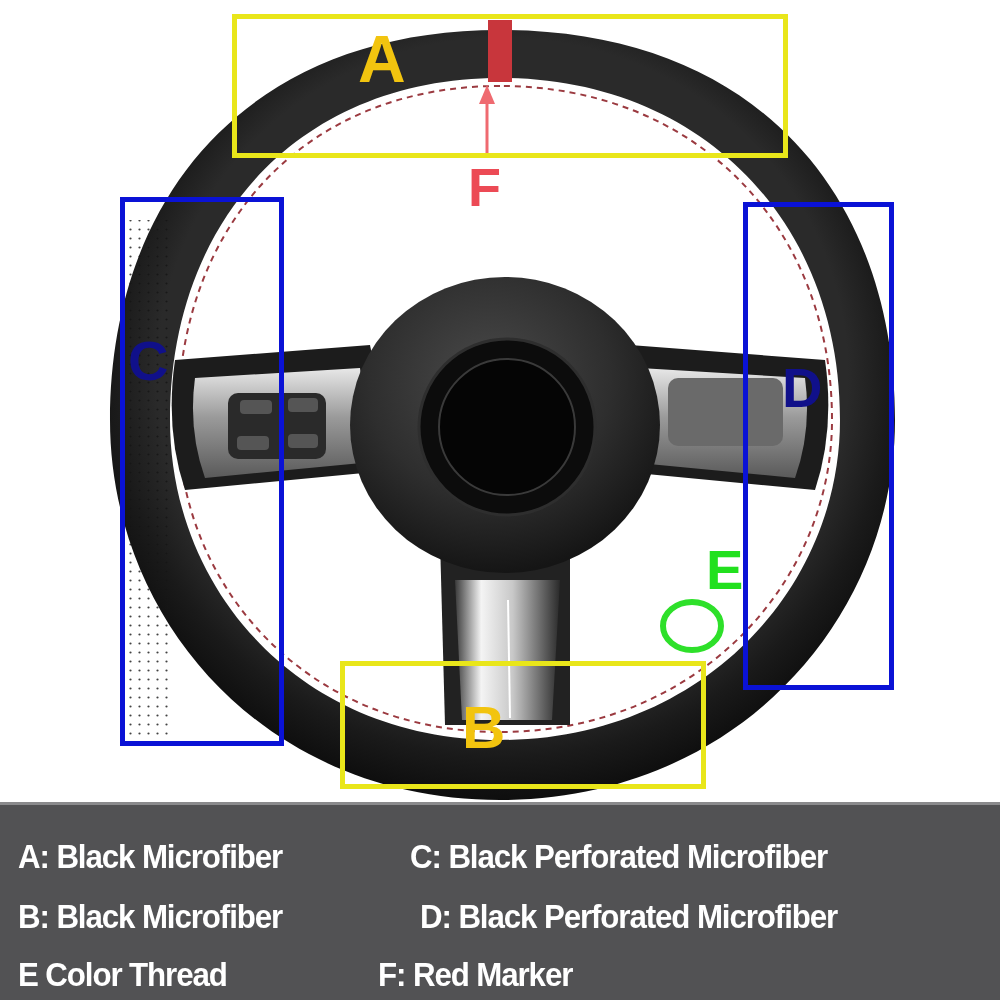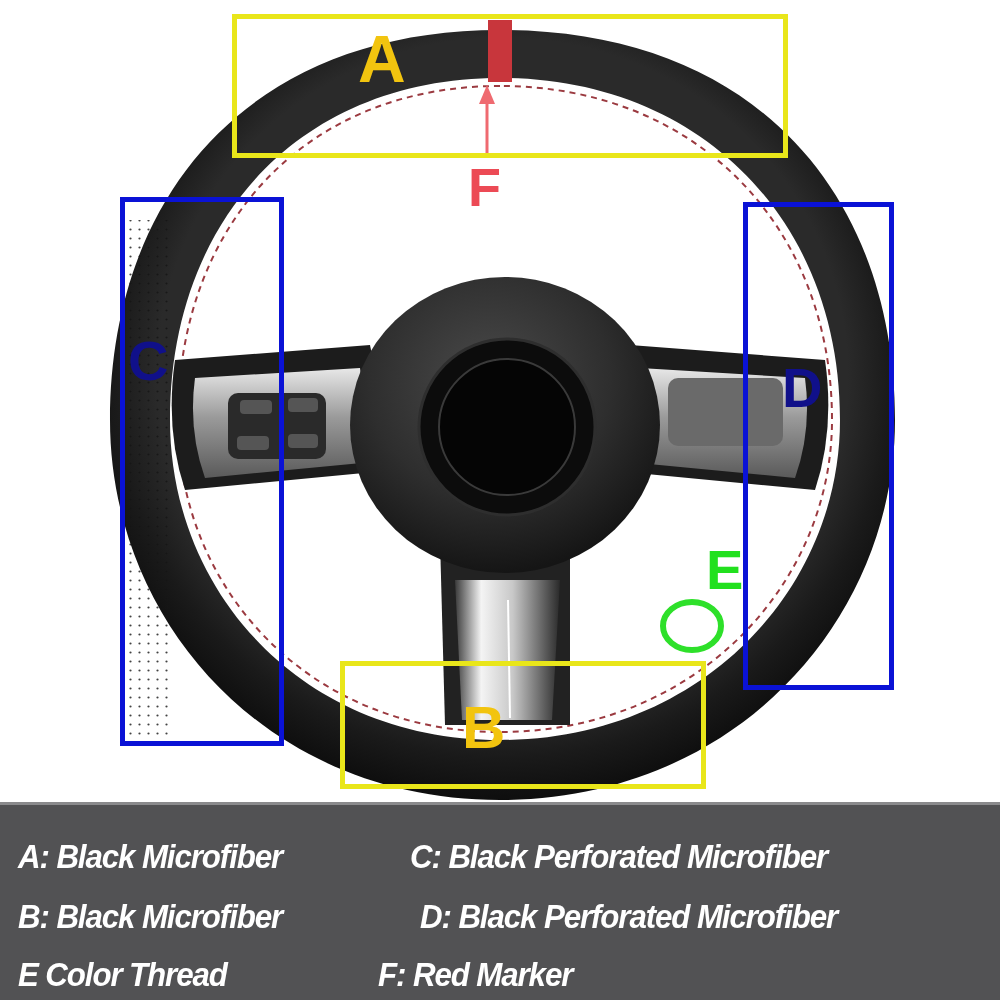--- a/index.html
+++ b/index.html
@@ -3,21 +3,21 @@
 <meta charset="utf-8">
 <style>
   html, body { margin:0; padding:0; }
   body { width:1000px; height:1000px; position:relative; overflow:hidden; background:#ffffff; font-family:"Liberation Sans", sans-serif; }
   .photo { position:absolute; left:0; top:0; width:1000px; height:802px; background:#ffffff; }
   .photo svg { position:absolute; left:0; top:0; }
   .box { position:absolute; box-sizing:border-box; }
   .box-yellow { border:5px solid #e9e61a; }
   .box-blue { border:5px solid #0a12d6; }
   .letter { position:absolute; font-weight:bold; font-family:"Liberation Sans", sans-serif; line-height:1; }
-  .legend { position:absolute; left:0; top:802px; width:1000px; height:198px; background:#525254; border-top:3px solid #8a8a8c; box-sizing:border-box;font-style:italic; }
+  .legend { position:absolute; left:0; top:802px; width:1000px; height:198px; background:#525254; border-top:3px solid #8a8a8c; box-sizing:border-box; }
   .legend-item { position:absolute; color:#ffffff; font-weight:bold; font-size:34px; letter-spacing:-1.2px; white-space:nowrap; transform:scaleX(0.92); transform-origin:left center; }
 </style>
 </head>
 <body>
 
 <div class="photo">
   <svg width="1000" height="802" viewBox="0 0 1000 802">
     <defs>
       <radialGradient id="rimGrad" cx="50%" cy="45%" r="55%">
         <stop offset="80%" stop-color="#2a2a2a"></stop>

